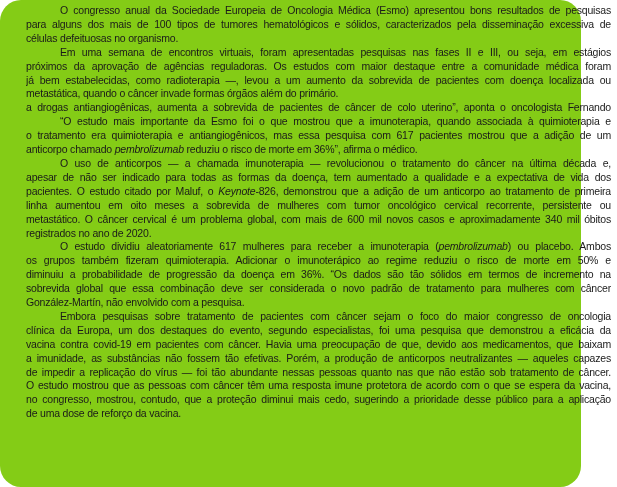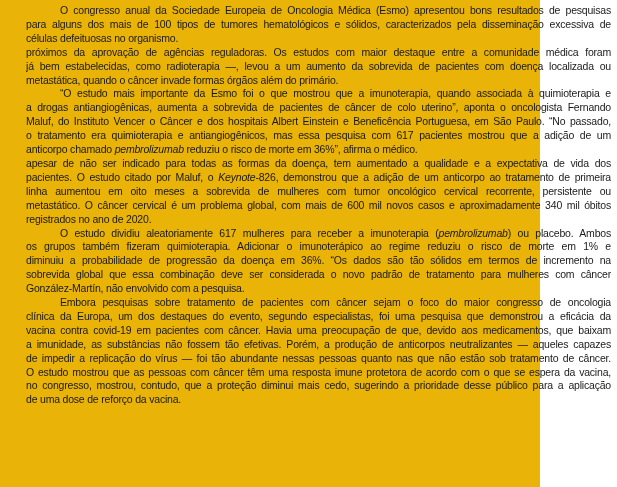--- a/index.html
+++ b/index.html
@@ -5,25 +5,26 @@
   html, body {
     margin: 0;
     padding: 0;
     width: 617px;
     height: 487px;
     overflow: hidden;
     background: #ffffff;
   }
   .page {
     position: relative;
-    width: 540px;
+    width: 581px;
     height: 487px;
-    background: #eab308;
+    background: #84cc16;
     font-family: "Liberation Sans", sans-serif;
     color: #1a1a1a;
+    border-radius: 21px;
   }
   .text-block {
     position: absolute;
     top: 4px;
     left: 26px;
     width: 585px;
   }
   .line {
     position: relative;
     height: 13.92px;
@@ -44,35 +45,36 @@
   i { font-style: italic; }
 </style>
 </head>
 <body>
 
 <div class="page">
   <div class="text-block">
       <div class="line indent"><span>O congresso anual da Sociedade Europeia de Oncologia Médica (Esmo) apresentou bons resultados de pesquisas</span></div>
       <div class="line"><span>para alguns dos mais de 100 tipos de tumores hematológicos e sólidos, caracterizados pela disseminação excessiva de</span></div>
       <div class="line para-end"><span>células defeituosas no organismo.</span></div>
+      <div class="line indent"><span>Em uma semana de encontros virtuais, foram apresentadas pesquisas nas fases II e III, ou seja, em estágios</span></div>
       <div class="line"><span>próximos da aprovação de agências reguladoras. Os estudos com maior destaque entre a comunidade médica foram</span></div>
       <div class="line"><span>já bem estabelecidas, como radioterapia —, levou a um aumento da sobrevida de pacientes com doença localizada ou</span></div>
       <div class="line para-end"><span>metastática, quando o câncer invade formas órgãos além do primário.</span></div>
+      <div class="line"><span>a drogas antiangiogênicas, aumenta a sobrevida de pacientes de câncer de colo uterino”, aponta o oncologista Fernando</span></div>
       <div class="line indent"><span>“O estudo mais importante da Esmo foi o que mostrou que a imunoterapia, quando associada à quimioterapia e</span></div>
-      <div class="line"><span>a drogas antiangiogênicas, aumenta a sobrevida de pacientes de câncer de colo uterino”, aponta o oncologista Fernando</span></div>
-      <div class="line"><span>Maluf, do Instituto Vencer o Câncer e dos hospitais Albert Einstein e Beneficência Portuguesa, em São Paulo. “No passado,</span></div>
       <div class="line"><span>o tratamento era quimioterapia e antiangiogênicos, mas essa pesquisa com 617 pacientes mostrou que a adição de um</span></div>
       <div class="line para-end"><span>anticorpo chamado </span><i>pembrolizumab</i><span> reduziu o risco de morte em 36%”, afirma o médico.</span></div>
+      <div class="line indent"><span>O uso de anticorpos — a chamada imunoterapia — revolucionou o tratamento do câncer na última década e,</span></div>
       <div class="line"><span>apesar de não ser indicado para todas as formas da doença, tem aumentado a qualidade e a expectativa de vida dos</span></div>
       <div class="line"><span>pacientes. O estudo citado por Maluf, o </span><i>Keynote</i><span>-826, demonstrou que a adição de um anticorpo ao tratamento de primeira</span></div>
       <div class="line"><span>linha aumentou em oito meses a sobrevida de mulheres com tumor oncológico cervical recorrente, persistente ou</span></div>
       <div class="line"><span>metastático. O câncer cervical é um problema global, com mais de 600 mil novos casos e aproximadamente 340 mil óbitos</span></div>
       <div class="line para-end"><span>registrados no ano de 2020.</span></div>
       <div class="line indent"><span>O estudo dividiu aleatoriamente 617 mulheres para receber a imunoterapia (</span><i>pembrolizumab</i><span>) ou placebo. Ambos</span></div>
-      <div class="line"><span>os grupos também fizeram quimioterapia. Adicionar o imunoterápico ao regime reduziu o risco de morte em 1% e</span></div>
+      <div class="line"><span>os grupos também fizeram quimioterapia. Adicionar o imunoterápico ao regime reduziu o risco de morte em 50% e</span></div>
       <div class="line"><span>diminuiu a probabilidade de progressão da doença em 36%. “Os dados são tão sólidos em termos de incremento na</span></div>
       <div class="line"><span>sobrevida global que essa combinação deve ser considerada o novo padrão de tratamento para mulheres com câncer</span></div>
       <div class="line para-end"><span>González-Martín, não envolvido com a pesquisa.</span></div>
       <div class="line indent"><span>Embora pesquisas sobre tratamento de pacientes com câncer sejam o foco do maior congresso de oncologia</span></div>
       <div class="line"><span>clínica da Europa, um dos destaques do evento, segundo especialistas, foi uma pesquisa que demonstrou a eficácia da</span></div>
       <div class="line"><span>vacina contra covid-19 em pacientes com câncer. Havia uma preocupação de que, devido aos medicamentos, que baixam</span></div>
       <div class="line"><span>a imunidade, as substâncias não fossem tão efetivas. Porém, a produção de anticorpos neutralizantes — aqueles capazes</span></div>
       <div class="line"><span>de impedir a replicação do vírus — foi tão abundante nessas pessoas quanto nas que não estão sob tratamento de câncer.</span></div>
       <div class="line"><span>O estudo mostrou que as pessoas com câncer têm uma resposta imune protetora de acordo com o que se espera da vacina,</span></div>
       <div class="line"><span>no congresso, mostrou, contudo, que a proteção diminui mais cedo, sugerindo a prioridade desse público para a aplicação</span></div>

